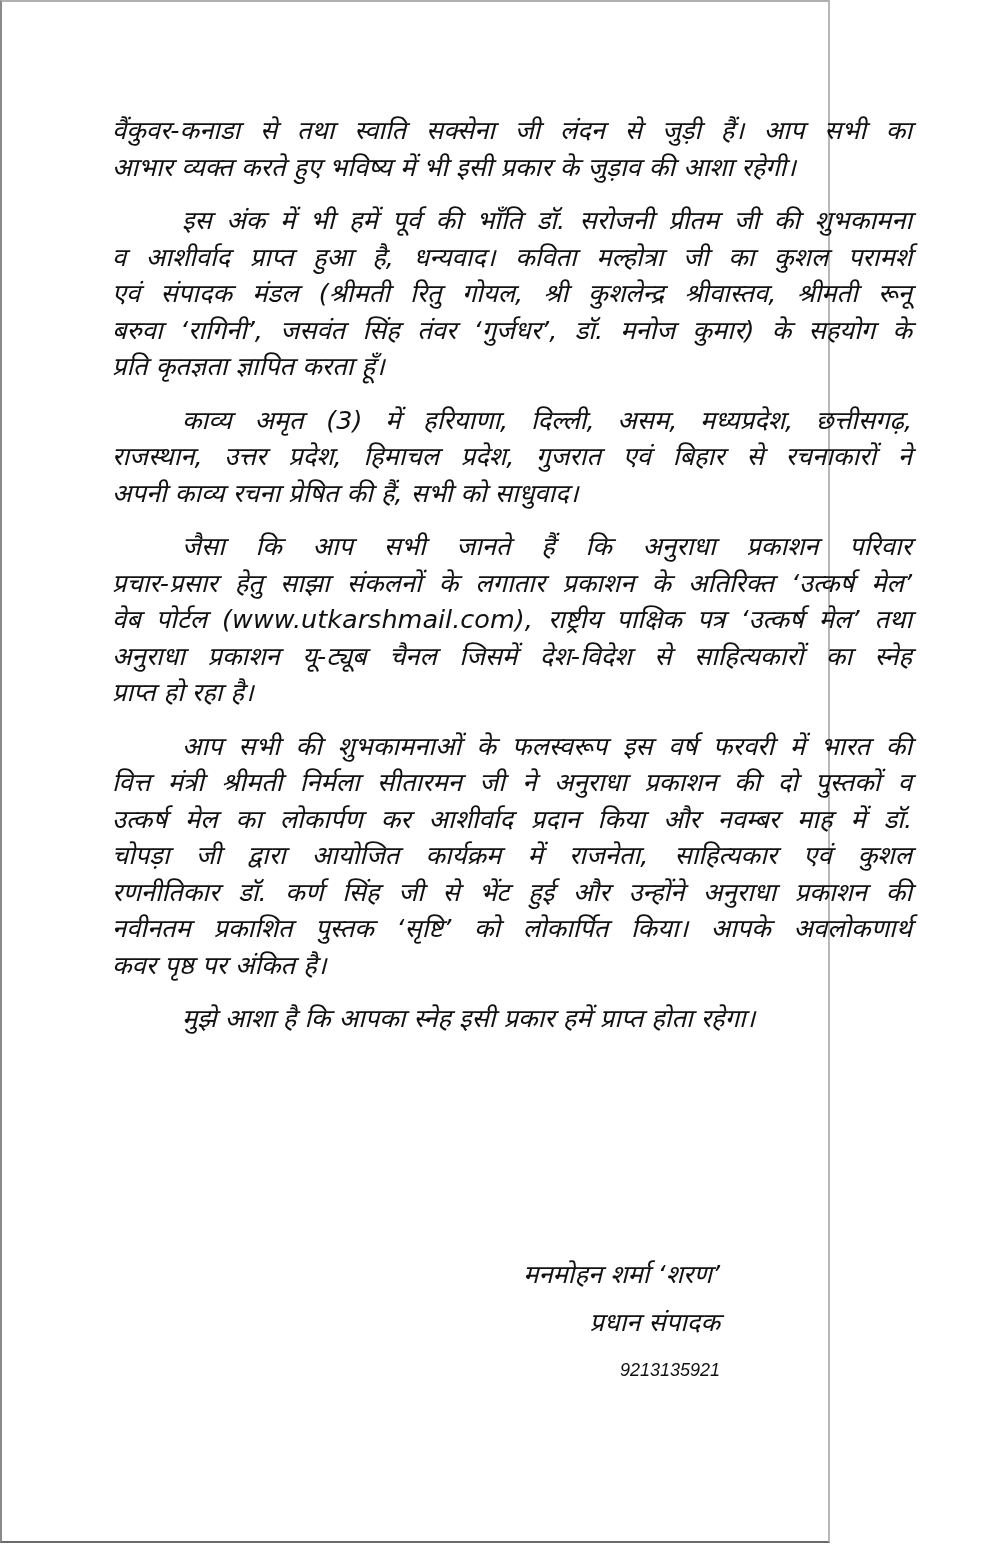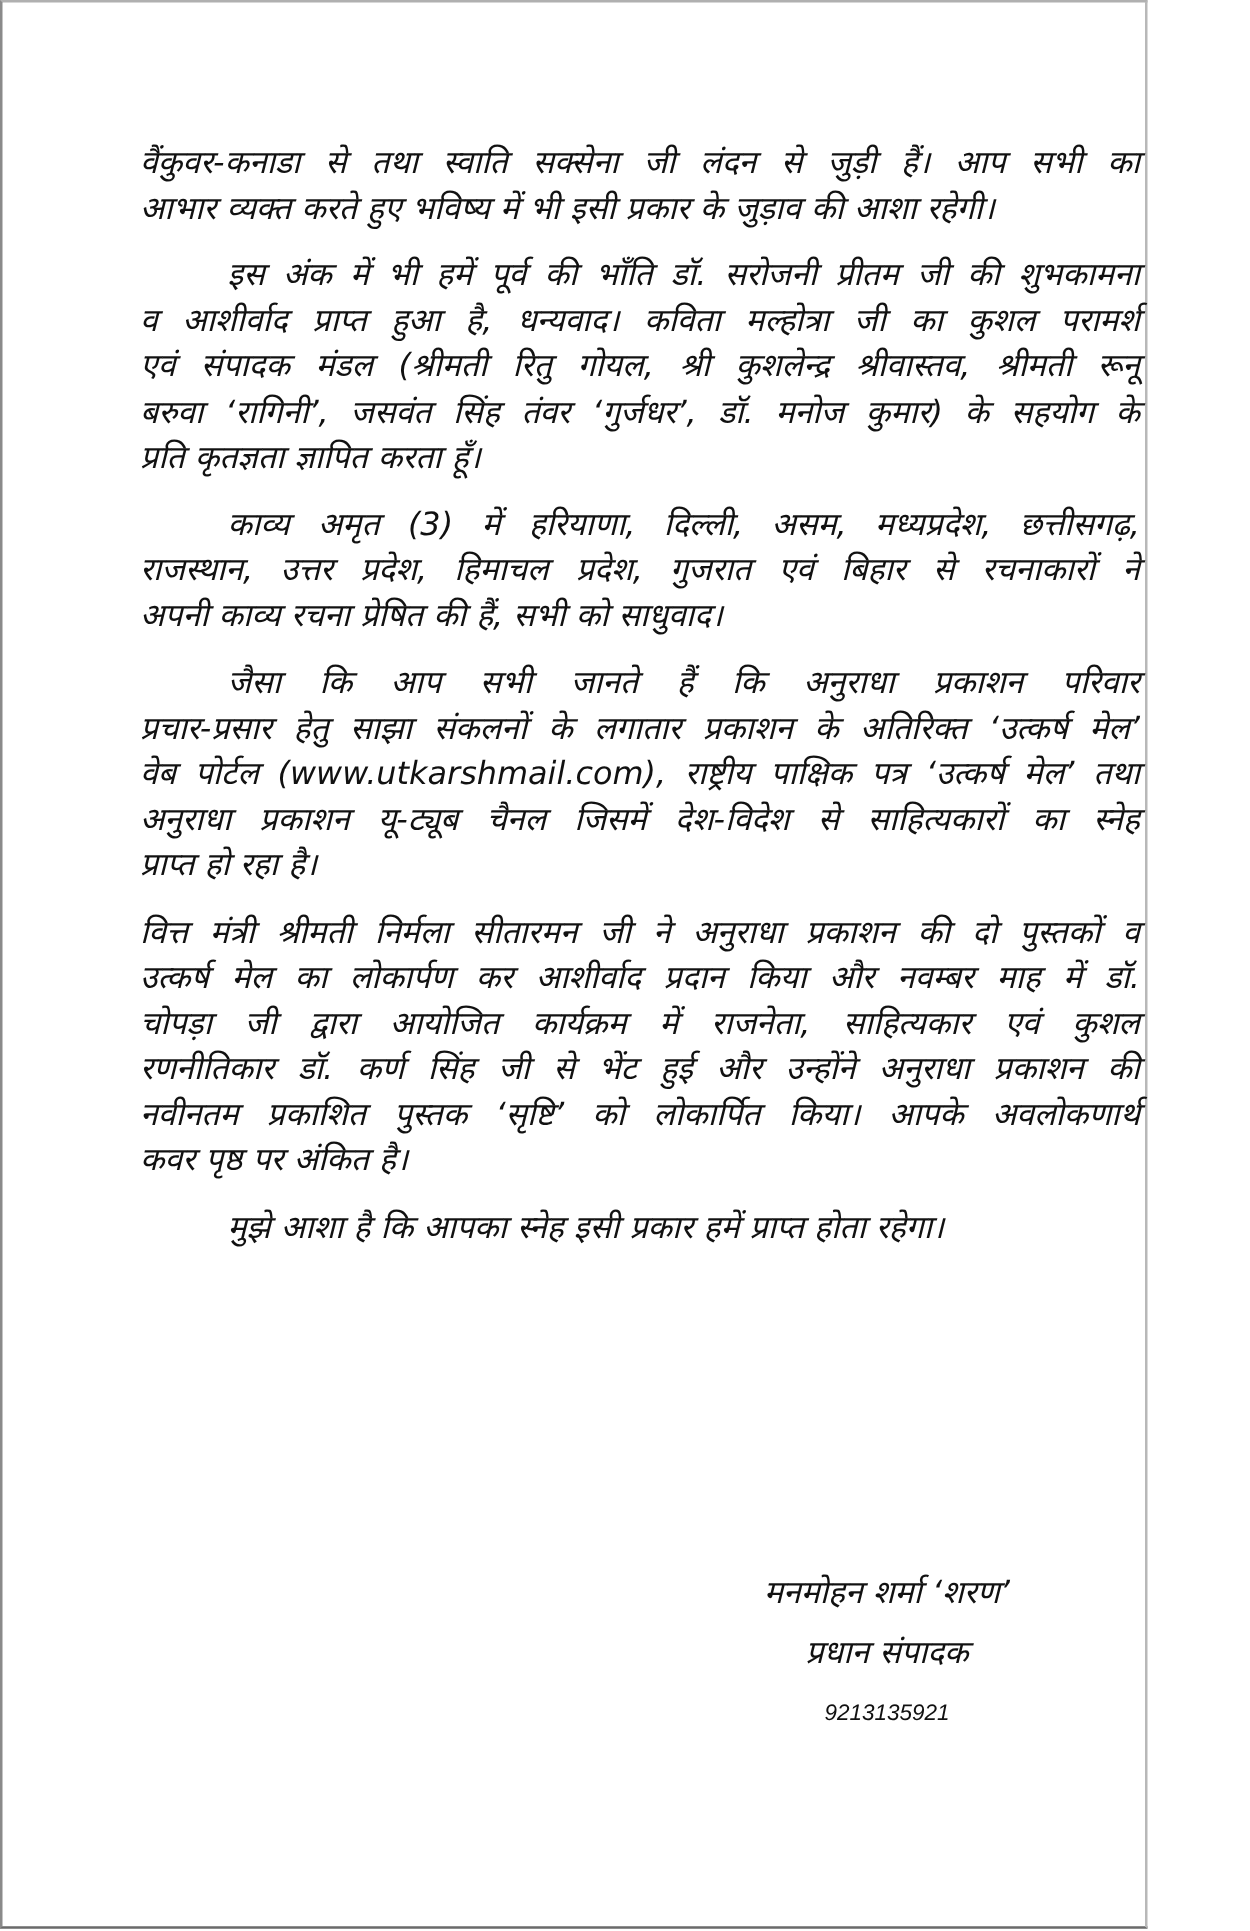--- a/index.html
+++ b/index.html
@@ -1,34 +1,34 @@
 <!DOCTYPE html>
 <html><head>
   <meta charset="utf-8">
   <style>
     html, body { margin: 0; padding: 0; background: #ffffff; }
     body { width: 1000px; height: 1545px; position: relative; overflow: hidden; }
     .page {
-      position: absolute; left: 0; top: 0; width: 918px; height: 1543px;
+      position: absolute; left: 0; top: 0; width: 830px; height: 1543px;
       border-left: 2px solid #8a8a8a; border-top: 2px solid #b0b0b0;
       border-right: 2px solid #b8b8b8; border-bottom: 2px solid #6a6a6a;
       box-sizing: border-box; background: #ffffff;
     }
     .content {
       position: absolute; left: 110px; top: 110px; width: 800px;
       font-family: "DejaVu Sans", "Liberation Sans", sans-serif;
       font-style: italic; color: #111111;
       font-size: 25.5px; line-height: 36.5px;
     }
     .para { margin: 0 0 17px 0; text-align: justify; text-align-last: left; }
     .para .line { display: block; white-space: nowrap; }
     .para .line.indent { padding-left: 70px; }
     .para .line.justify { text-align: justify; text-align-last: justify; white-space: normal; }
     .signature {
-      position: absolute; right: 108px; top: 1248px; text-align: center;
+      position: absolute; right: 108px; top: 1248px; text-align: right;
       font-family: "DejaVu Sans", "Liberation Sans", sans-serif;
       font-style: italic; color: #111111; font-size: 25.5px;
     }
     .signature div { height: 48px; line-height: 48px; }
     .signature .phone { font-family: "Liberation Sans", sans-serif; font-size: 18px; }
   </style>
 </head>
 <body>
 
 <div class="page">
@@ -55,20 +55,21 @@
 
     <p class="para">
       <span class="line indent justify">जैसा कि आप सभी जानते हैं कि अनुराधा प्रकाशन परिवार</span>
       <span class="line justify">प्रचार-प्रसार हेतु साझा संकलनों के लगातार प्रकाशन के अतिरिक्त ‘उत्कर्ष मेल’</span>
       <span class="line justify">वेब पोर्टल (www.utkarshmail.com), राष्ट्रीय पाक्षिक पत्र ‘उत्कर्ष मेल’ तथा</span>
       <span class="line justify">अनुराधा प्रकाशन यू-ट्यूब चैनल जिसमें देश-विदेश से साहित्यकारों का स्नेह</span>
       <span class="line">प्राप्त हो रहा है।</span>
     </p>
 
     <p class="para">
+      <span class="line indent justify">आप सभी की शुभकामनाओं के फलस्वरूप इस वर्ष फरवरी में भारत की</span>
       <span class="line justify">वित्त मंत्री श्रीमती निर्मला सीतारमन जी ने अनुराधा प्रकाशन की दो पुस्तकों व</span>
       <span class="line justify">उत्कर्ष मेल का लोकार्पण कर आशीर्वाद प्रदान किया और नवम्बर माह में डॉ.</span>
       <span class="line justify">चोपड़ा जी द्वारा आयोजित कार्यक्रम में राजनेता, साहित्यकार एवं कुशल</span>
       <span class="line justify">रणनीतिकार डॉ. कर्ण सिंह जी से भेंट हुई और उन्होंने अनुराधा प्रकाशन की</span>
       <span class="line justify">नवीनतम प्रकाशित पुस्तक ‘सृष्टि’ को लोकार्पित किया। आपके अवलोकणार्थ</span>
       <span class="line">कवर पृष्ठ पर अंकित है।</span>
     </p>
 
     <p class="para">
       <span class="line indent">मुझे आशा है कि आपका स्नेह इसी प्रकार हमें प्राप्त होता रहेगा।</span>

